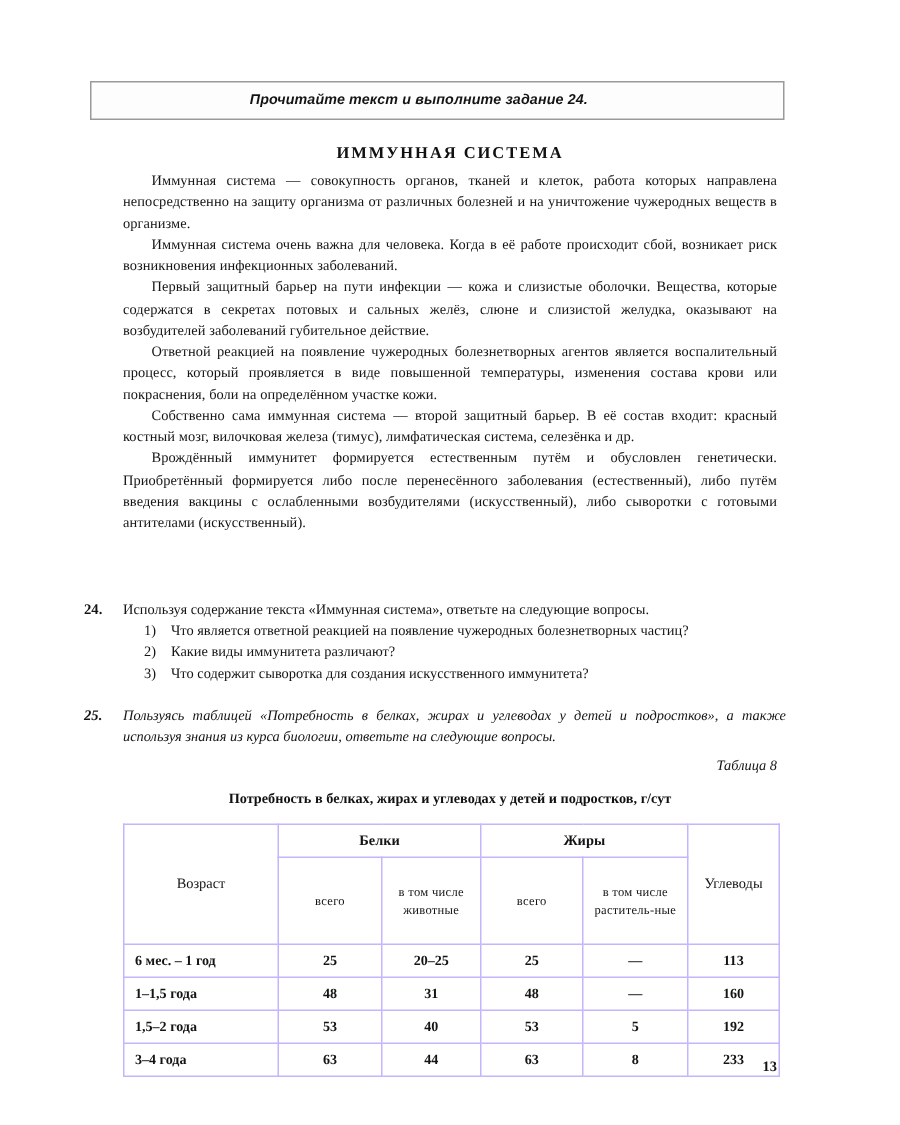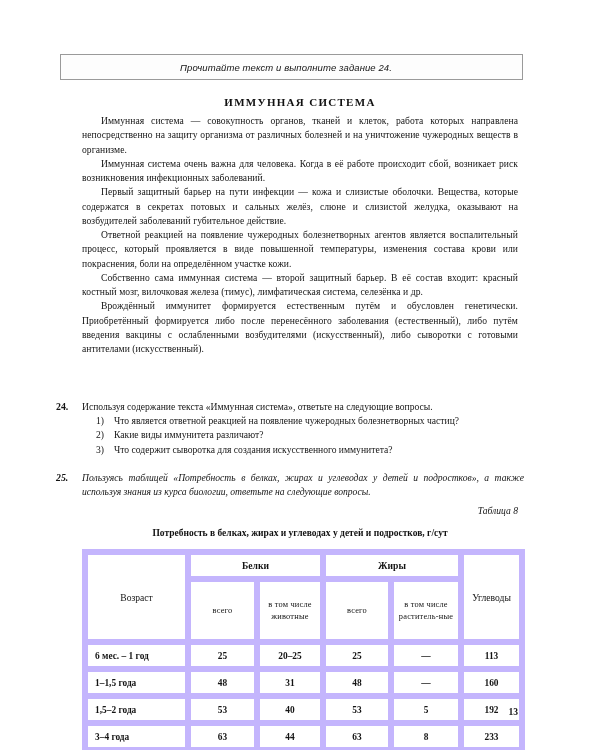--- a/index.html
+++ b/index.html
@@ -34,21 +34,21 @@
     box-sizing: border-box;
     background: #fdfdfd;
   }
   .banner-text {
     position: absolute;
     right: 12px;
     top: 50%;
     transform: translateY(-50%);
     font-family: "Liberation Sans", "DejaVu Sans", sans-serif;
     font-style: italic;
-    font-weight: normal;
+    font-weight: bold;
     font-size: 9.5px;
     letter-spacing: .1px;
     white-space: nowrap;
     color: #141414;
     padding-right: 118px;
   }
 
   
   .article-title {
     position: absolute;
@@ -147,21 +147,21 @@
     left: 82px;
     top: 549px;
     width: 437px;
     border-collapse: collapse;
     font-size: 9.2px;
     color: #141414;
     table-layout: fixed;
   }
   table.nutrition th,
   table.nutrition td {
-    border: 6px solid #c4b5fd;
+    border: 1px solid #c4b5fd;
     text-align: center;
     vertical-align: middle;
     padding: 0;
     font-weight: bold;
   }
   table.nutrition th.grp {
     height: 21px;
     font-size: 9.6px;
   }
   table.nutrition th.sub {

